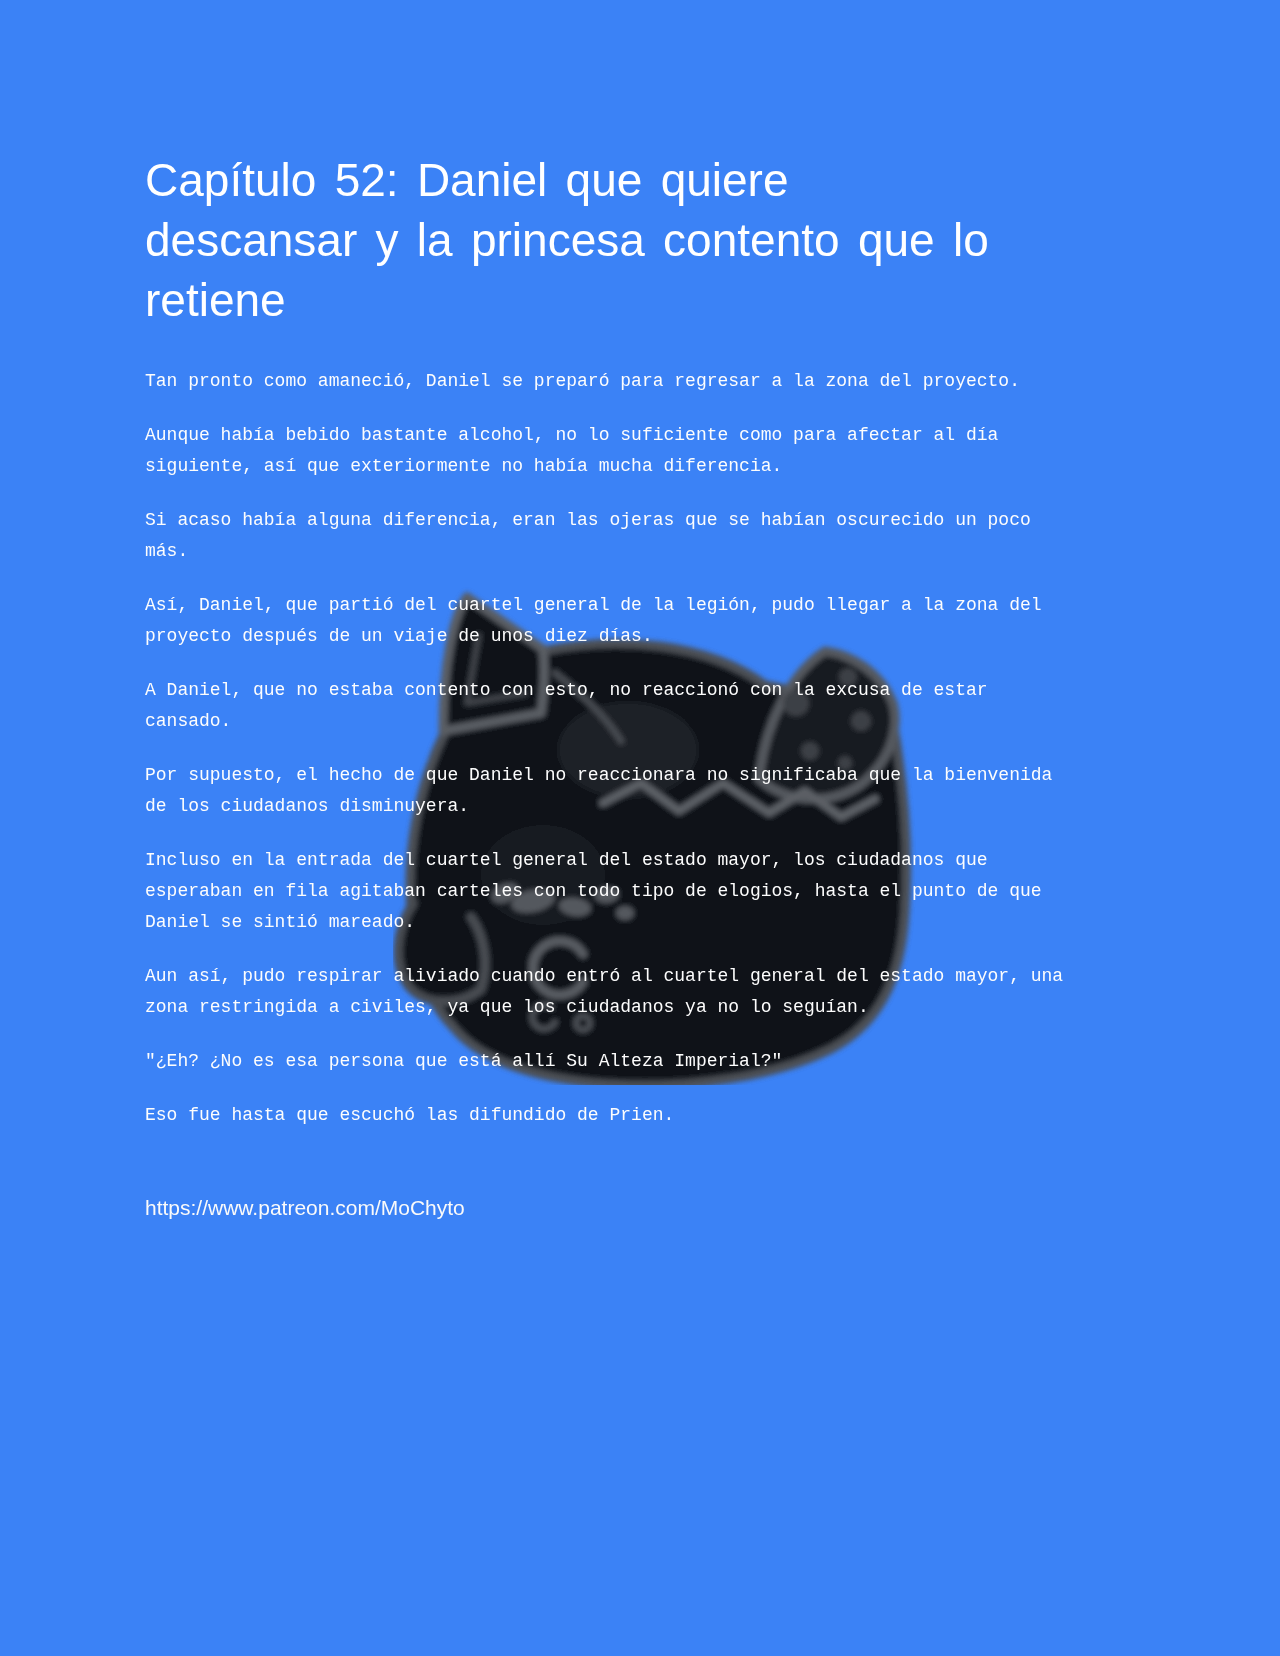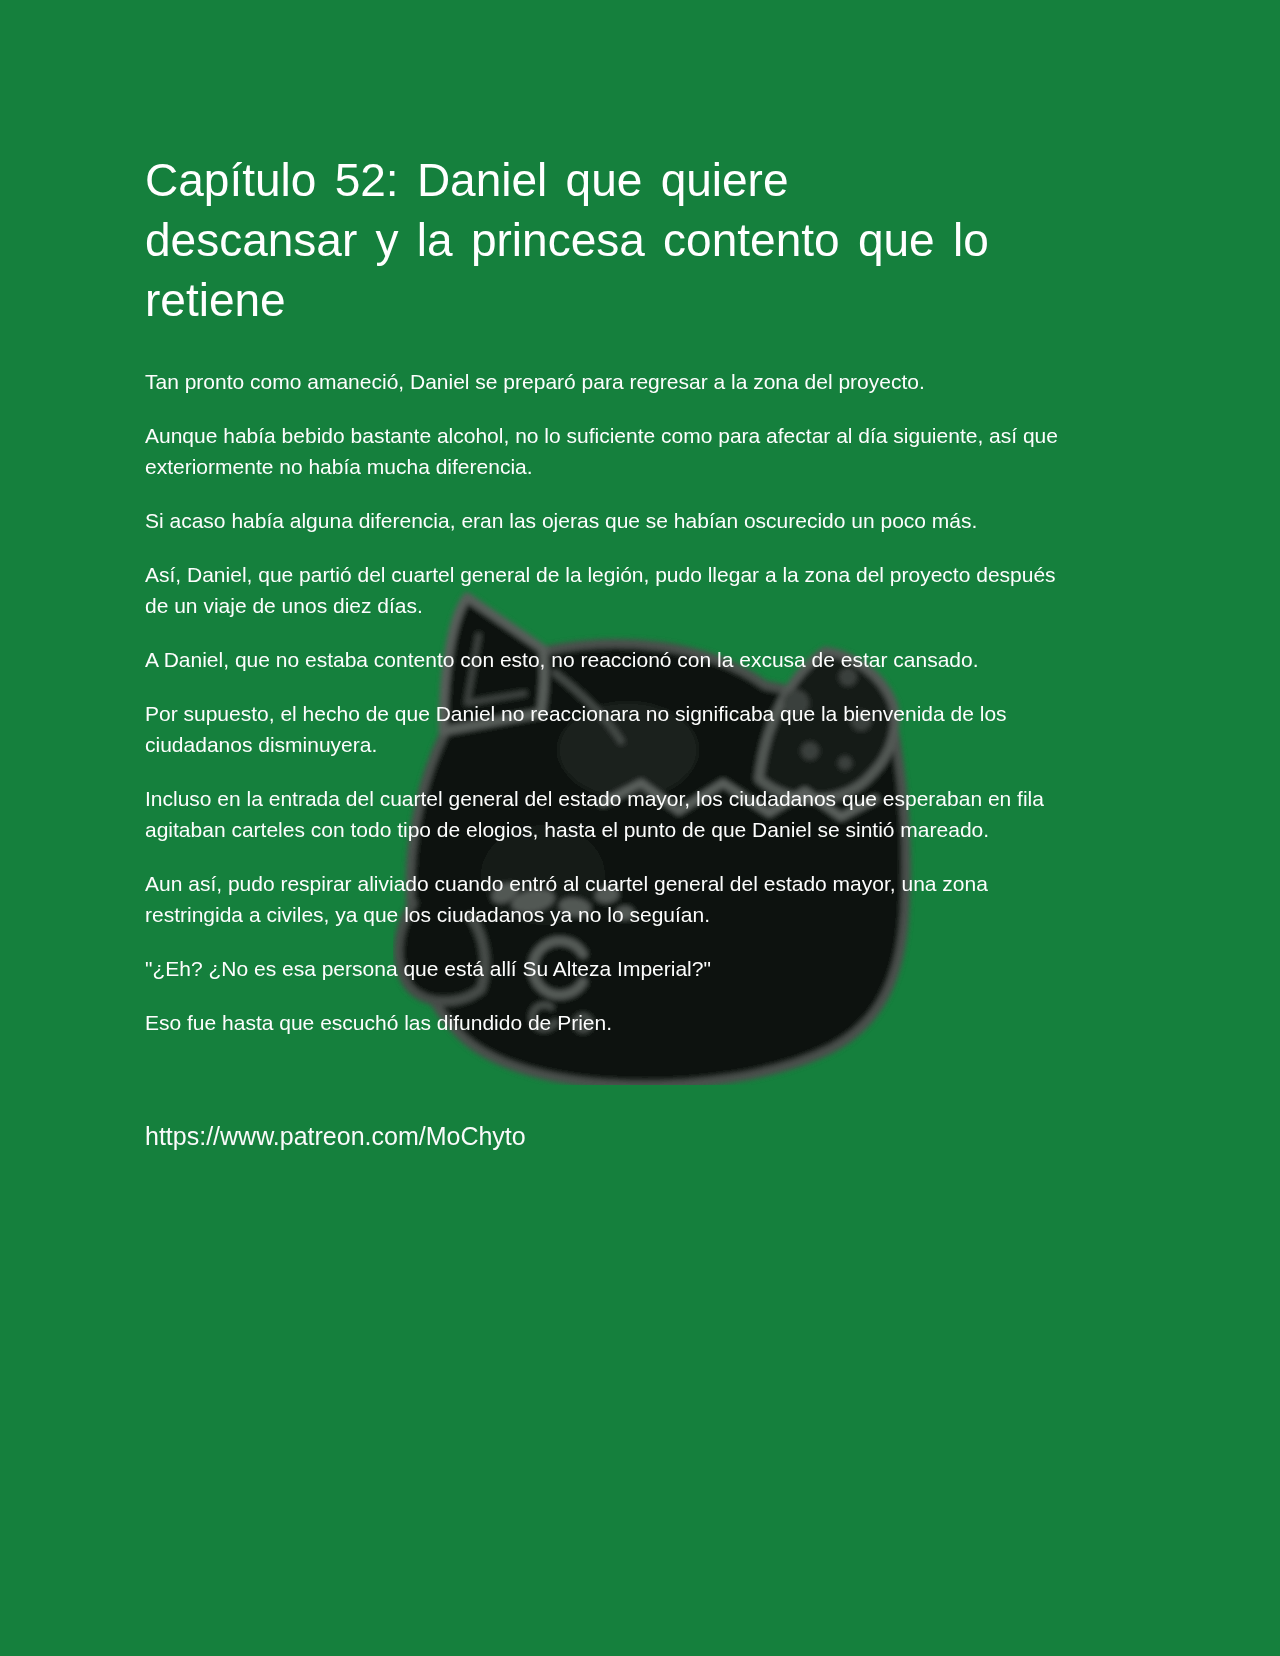--- a/index.html
+++ b/index.html
@@ -12,21 +12,21 @@
     height: 1656px;
     overflow: hidden;
     position: relative;
     font-family: "Liberation Sans", sans-serif;
     color: #ffffff;
   }
   .page {
     position: relative;
     width: 1280px;
     height: 1656px;
-    background: #15803d;
+    background: #3b82f6;
   }
   .watermark {
     position: absolute;
     left: 393px;
     top: 545px;
     width: 532px;
     height: 540px;
     z-index: 0;
     opacity: 0.95;
     pointer-events: none;
@@ -41,29 +41,30 @@
     margin: 0 0 36px 0;
     font-size: 46px;
     line-height: 60px;
     font-weight: 400;
     word-spacing: 0.12em;
     color: #ffffff;
   }
   .title-line { display: block; }
   .para {
     margin: 0 0 23px 0;
-    font-size: 21px;
+    font-size: 18px;
     line-height: 31px;
     font-weight: 400;
     color: #fdfdfd;
+    font-family: Liberation Mono, monospace;
   }
   .footer-link {
     display: inline-block;
-    margin-top: 63px;
-    font-size: 25px;
+    margin-top: 42px;
+    font-size: 21px;
     line-height: 24px;
     color: #fafafa;
     text-decoration: none;
     cursor: pointer;
   }
 </style>
 </head>
 <body>
 
 <div class="page">

